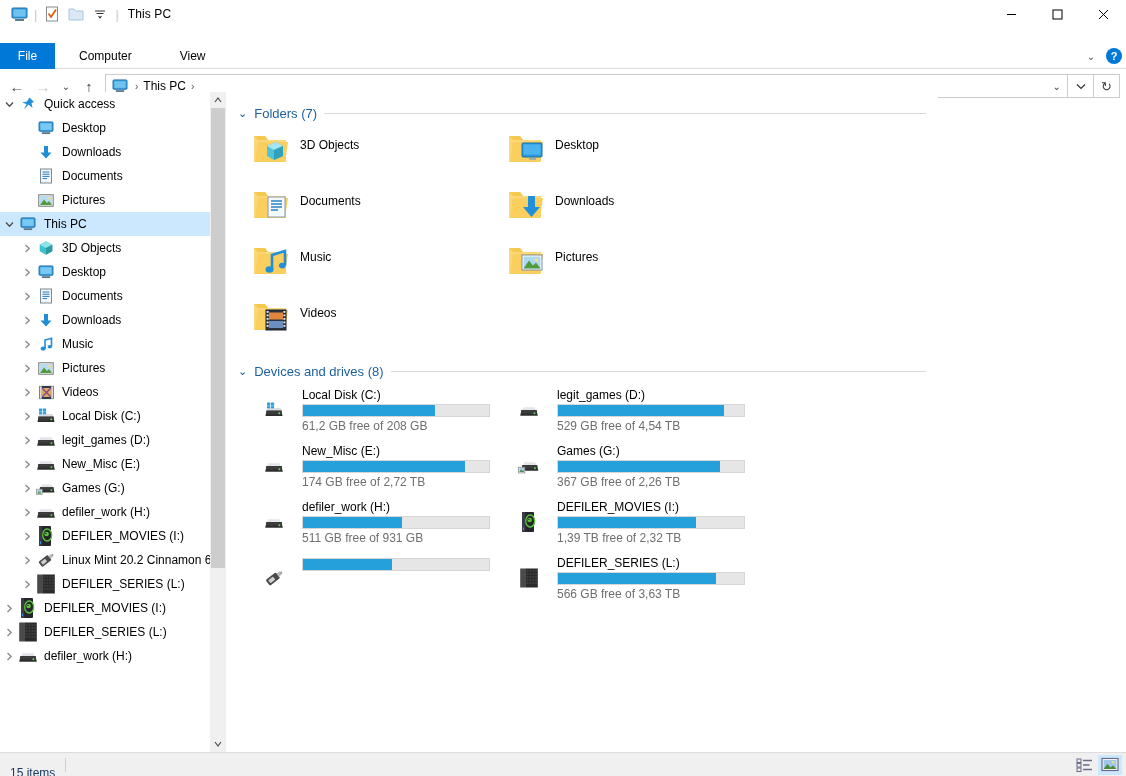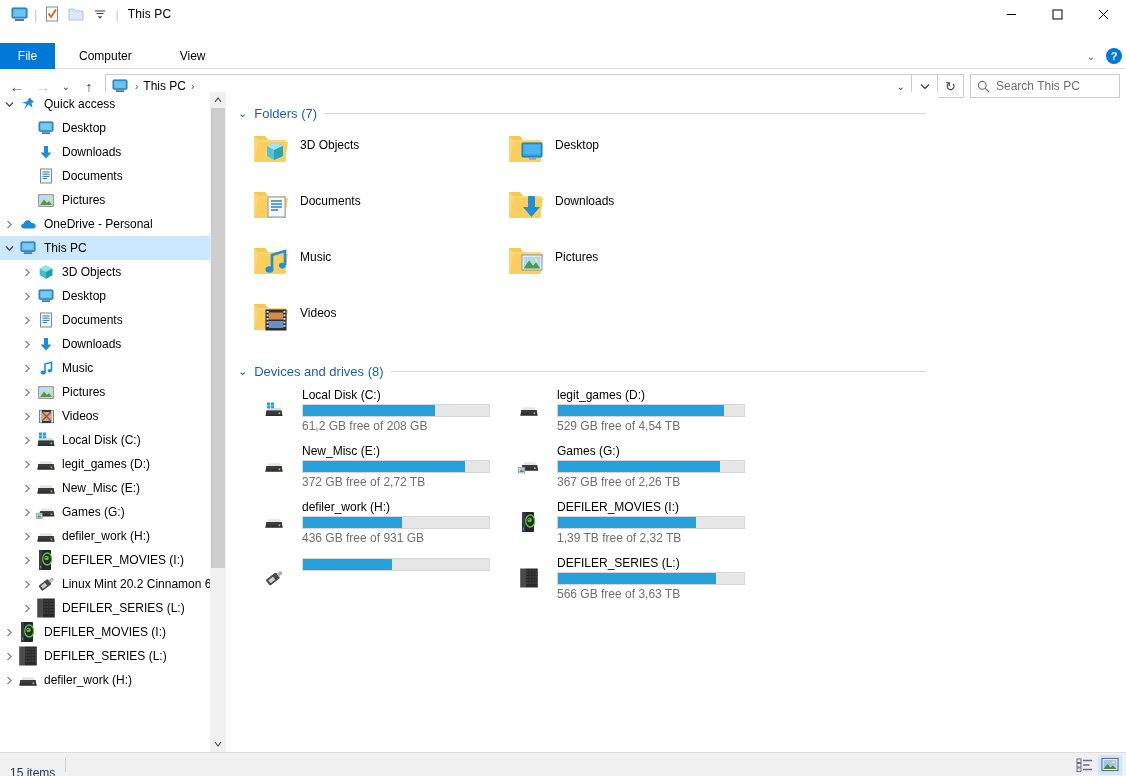--- a/index.html
+++ b/index.html
@@ -318,29 +318,20 @@
     <span class="crumb-sep">›</span>
     <span class="addr-chev">⌄</span>
   </div>
   <div class="addr-dropbtn">
     <svg width="10" height="7" viewBox="0 0 10 7">
         <path d="M1 1.5 L5 5.5 L9 1.5" stroke="#333" stroke-width="1.2" fill="none"></path>
       </svg>
   </div>
   <div class="refreshbtn">↻</div>
 
-  <div class="searchbox">
-    <span>
-      <svg width="13" height="13" viewBox="0 0 13 13">
-        <circle cx="5.3" cy="5.3" r="3.9" fill="none" stroke="#6d6d6d" stroke-width="1.1"></circle>
-        <path d="M8.3 8.3 L12 12" stroke="#6d6d6d" stroke-width="1.1"></path>
-      </svg>
-    </span>
-    <span class="search-ph">Search This PC</span>
-  </div>
 </div>
 
 <div class="content">
 
   <div class="nav">
     <div class="nav-scroll" id="nav-list">
         <div class="navitem" style="padding-left: 0px;">
           <span class="chev open">
             <svg width="9" height="7" viewBox="0 0 9 7">
               <path d="M1 1.5 L4.5 5.2 L8 1.5" stroke="#4b4b4b" stroke-width="1.3" fill="none"></path>
@@ -407,33 +398,20 @@
               <path d="M2 11 L6 5.5 L9 9 L11 7 L14 11 Z" fill="#4f9b3e"></path>
               <circle cx="11.3" cy="4.2" r="1.2" fill="#f3e074"></circle>
             </svg>
           </span>
           <span class="nav-lbl">Pictures</span>
           <span class="pin">
             <svg width="11" height="11" viewBox="0 0 11 11">
               <path d="M6.6 0.8 L10.2 4.4 L8.3 5 L8.9 7.3 L5.6 5.3 L2 9 L4.3 5.1 L2.2 4.2 L5.1 3.3 Z" fill="#8a8a8a"></path>
             </svg>
           </span>
-        </div>
-        <div class="navitem" style="padding-left: 0px;">
-          <span class="chev ">
-            <svg width="7" height="9" viewBox="0 0 7 9">
-              <path d="M1.5 1 L5.2 4.5 L1.5 8" stroke="#878787" stroke-width="1.3" fill="none"></path>
-            </svg>
-          </span>
-          <span class="nav-ico">
-            <svg width="17" height="12" viewBox="0 0 17 12">
-              <path d="M4.5 10.5 C2 10.5 0.8 8.8 1.3 7.2 C1.7 5.9 3 5.3 4 5.4 C4.4 3.3 6.2 2 8.2 2.3 C9.8 2.5 10.9 3.6 11.3 5 C13.4 4.7 15.6 6 15.7 8.1 C15.8 9.6 14.6 10.5 13.2 10.5 Z" fill="#1b8ad6"></path>
-            </svg>
-          </span>
-          <span class="nav-lbl">OneDrive - Personal</span>
         </div>
         <div class="navitem sel" style="padding-left: 0px;">
           <span class="chev open">
             <svg width="9" height="7" viewBox="0 0 9 7">
               <path d="M1 1.5 L4.5 5.2 L8 1.5" stroke="#4b4b4b" stroke-width="1.3" fill="none"></path>
             </svg>
           </span>
           <span class="nav-ico">
             <svg width="16" height="14" viewBox="0 0 17 15">
               <rect x="1" y="1" width="15" height="10" rx="1" fill="#3ba3e0" stroke="#1b6ca8" stroke-width="1"></rect>
@@ -955,21 +933,21 @@
               <path d="M3.2 6 L16.8 6 L15.6 3.2 L4.4 3.2 Z" fill="#e2e6ea"></path>
               <rect x="2.3" y="6" width="15.4" height="3.4" fill="#3c3c3c"></rect>
               <circle cx="15.4" cy="9.3" r="0.95" fill="#5ddc5d"></circle>
             </svg>
           </div>
           <div class="drive-info">
             <div class="drive-name">New_Misc (E:)</div>
             <div class="bar">
               <div class="fill" style="width: 87%;"></div>
             </div>
-            <div class="drive-free">372 GB free of 2,72 TB</div>
+            <div class="drive-free">174 GB free of 2,72 TB</div>
           </div>
         </div>
         <div class="drive-cell">
           <div class="drive-ico">
             <svg width="22" height="15" viewBox="0 0 22 15">
               <path d="M4.5 6 L19 6 L20.3 11.8 L3.2 11.8 Z" fill="#2e2e2e"></path>
               <path d="M5.2 6 L18.3 6 L17.1 3.2 L6.4 3.2 Z" fill="#e2e6ea"></path>
               <rect x="4.3" y="6" width="15" height="3.4" fill="#3c3c3c"></rect>
               <circle cx="16.9" cy="9.3" r="0.95" fill="#5ddc5d"></circle>
               <rect x="0.6" y="8.3" width="6.2" height="5.6" fill="#ffffff" stroke="#888" stroke-width="0.8"></rect>
@@ -992,21 +970,21 @@
               <path d="M3.2 6 L16.8 6 L15.6 3.2 L4.4 3.2 Z" fill="#e2e6ea"></path>
               <rect x="2.3" y="6" width="15.4" height="3.4" fill="#3c3c3c"></rect>
               <circle cx="15.4" cy="9.3" r="0.95" fill="#5ddc5d"></circle>
             </svg>
           </div>
           <div class="drive-info">
             <div class="drive-name">defiler_work (H:)</div>
             <div class="bar">
               <div class="fill" style="width: 53%;"></div>
             </div>
-            <div class="drive-free">436 GB free of 931 GB</div>
+            <div class="drive-free">511 GB free of 931 GB</div>
           </div>
         </div>
         <div class="drive-cell">
           <div class="drive-ico">
             <svg width="18" height="22" viewBox="0 0 18 22">
               <rect x="2" y="1" width="12" height="20" rx="1" fill="#24262c"></rect>
               <rect x="2" y="1" width="3.2" height="20" fill="#3a3d45"></rect>
               <ellipse cx="10.2" cy="10" rx="4.5" ry="6" fill="none" stroke="#5ec33c" stroke-width="1.3"></ellipse>
               <circle cx="9.6" cy="9" r="2.3" fill="#5ec33c"></circle>
               <circle cx="8.9" cy="8.4" r="0.7" fill="#1d1f24"></circle>

